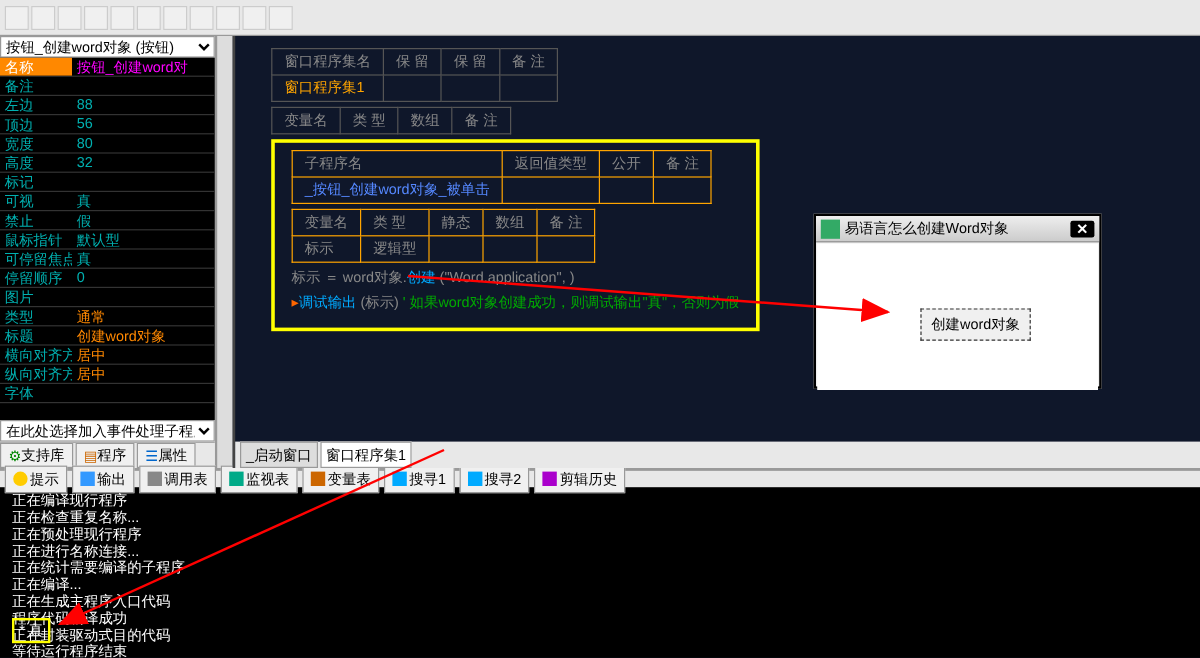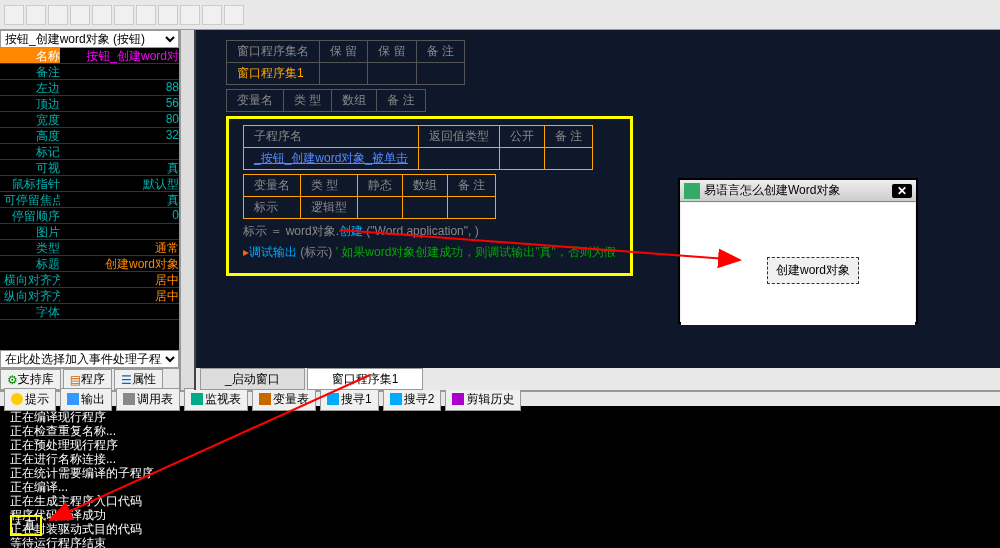--- a/index.html
+++ b/index.html
@@ -2,21 +2,21 @@
 <html><head>
 <meta charset="utf-8">
 <style>
 *{margin:0;padding:0;box-sizing:border-box;font-family:"SimSun","宋体",sans-serif;font-size:12px;}
 body{width:1000px;height:548px;background:#000;overflow:hidden;position:relative;}
 .top-toolbar{height:30px;background:#e8e8e8;border-bottom:1px solid #999;display:flex;align-items:center;padding:2px 4px;}
 .top-toolbar .tb-icon{width:20px;height:20px;border:1px solid #ccc;margin-right:2px;background:#f0f0f0;}
 .main-area{display:flex;height:360px;}
 .left-panel{width:180px;background:#e8e8e8;border-right:1px solid #999;display:flex;flex-direction:column;}
 .left-panel select{width:100%;background:#fff;border:1px solid #999;font-size:12px;height:18px;}
-.prop-grid{flex:1;background:#000;overflow:auto;text-align:right;}
+.prop-grid{flex:1;background:#000;overflow:auto;}
 .prop-row{display:flex;border-bottom:1px solid #333;height:16px;}
 .prop-label{width:60px;color:#00b0b0;padding-left:4px;white-space:nowrap;overflow:hidden;}
 .prop-value{flex:1;color:#00b0b0;padding-left:4px;white-space:nowrap;overflow:hidden;}
 .prop-row.highlight .prop-label{background:#f80;color:#fff;}
 .prop-row.highlight .prop-value{color:#f0f;}
 .prop-value.orange{color:#f80;}
 .left-bottom{background:#e8e8e8;}
 .left-bottom select{width:100%;border:1px solid #999;font-size:12px;height:18px;}
 .left-tabs{display:flex;background:#e8e8e8;border-top:1px solid #999;height:22px;}
 .left-tab{padding:2px 6px;border:1px solid #999;background:#f0f0f0;margin-right:2px;display:flex;align-items:center;cursor:pointer;}
@@ -25,21 +25,21 @@
 .ctable{border-collapse:collapse;margin-bottom:4px;}
 .ctable td,.ctable th{border:1px solid #555;padding:2px 10px;color:#888;font-weight:normal;text-align:left;white-space:nowrap;}
 .ctable .row-hl td{color:#ffa500;}
 .ctable .row-link td{color:#00f;}
 .yellow-frame{border:3px solid #ff0;padding:6px 14px 12px 14px;display:inline-block;}
 .yellow-frame .ctable td,.yellow-frame .ctable th{border:1px solid #ffa500;}
 .yellow-frame .code-line{color:#888;margin-top:4px;}
 .yellow-frame .code-line .blue{color:#0af;}
 .yellow-frame .code-line .comment{color:#0a0;}
 .code-tabs{position:absolute;bottom:0;left:0;right:0;height:22px;background:#e8e8e8;display:flex;padding-left:4px;}
-.code-tab{padding:2px 24px;border:1px solid #999;background:#fff;margin-right:2px;cursor:pointer;}
+.code-tab{padding:2px 4px;border:1px solid #999;background:#fff;margin-right:2px;cursor:pointer;}
 .code-tab.inactive{background:#ddd;}
 .bottom-panel{height:158px;background:#000;border-top:2px solid #999;}
 .bottom-tabs{height:14px;background:#e8e8e8;display:flex;align-items:center;padding:0 4px;}
 .btab{padding:2px 6px;border:1px solid #999;background:#f0f0f0;margin-right:4px;display:flex;align-items:center;cursor:pointer;gap:2px;}
 .btab .icon{width:12px;height:12px;display:inline-block;}
 .output-text{padding:4px 10px;color:#fff;line-height:14px;white-space:pre;}
 .popup{position:absolute;left:678px;top:178px;width:240px;height:146px;background:#f0f0f0;border:2px solid #000;z-index:5;}
 .popup-title{height:22px;background:linear-gradient(#eee,#ccc);border-bottom:1px solid #888;display:flex;align-items:center;padding:0 4px;}
 .popup-title .ico{width:16px;height:16px;background:#3a6;margin-right:4px;}
 .popup-close{margin-left:auto;width:20px;text-align:center;color:#000;font-weight:bold;cursor:pointer;background:#000;color:#fff;border-radius:2px;}
@@ -95,20 +95,24 @@
           <div class="prop-label">高度</div>
           <div class="prop-value">32</div>
         </div>
         <div class="prop-row">
           <div class="prop-label">标记</div>
           <div class="prop-value"></div>
         </div>
         <div class="prop-row">
           <div class="prop-label">可视</div>
           <div class="prop-value">真</div>
+        </div>
+        <div class="prop-row">
+          <div class="prop-label">禁止</div>
+          <div class="prop-value">假</div>
         </div>
         <div class="prop-row">
           <div class="prop-label">鼠标指针</div>
           <div class="prop-value">默认型</div>
         </div>
         <div class="prop-row">
           <div class="prop-label">可停留焦点</div>
           <div class="prop-value">真</div>
         </div>
         <div class="prop-row">
@@ -196,21 +200,21 @@
       <div class="yellow-frame">
         <table class="ctable">
           <tbody>
               <tr>
                 <th style="min-width:150px">子程序名</th>
                 <th>返回值类型</th>
                 <th>公开</th>
                 <th>备 注</th>
               </tr>
           <tr class="row-link">
-                <td style="color:#58f;text-decoration:underline">_按钮_创建word对象_被单击</td>
+                <td style="color:#58f;">_按钮_创建word对象_被单击</td>
                 <td></td>
                 <td></td>
                 <td></td>
               </tr>
         </tbody>
           </table>
         <table class="ctable">
           <tbody>
               <tr>
                 <th>变量名</th>

